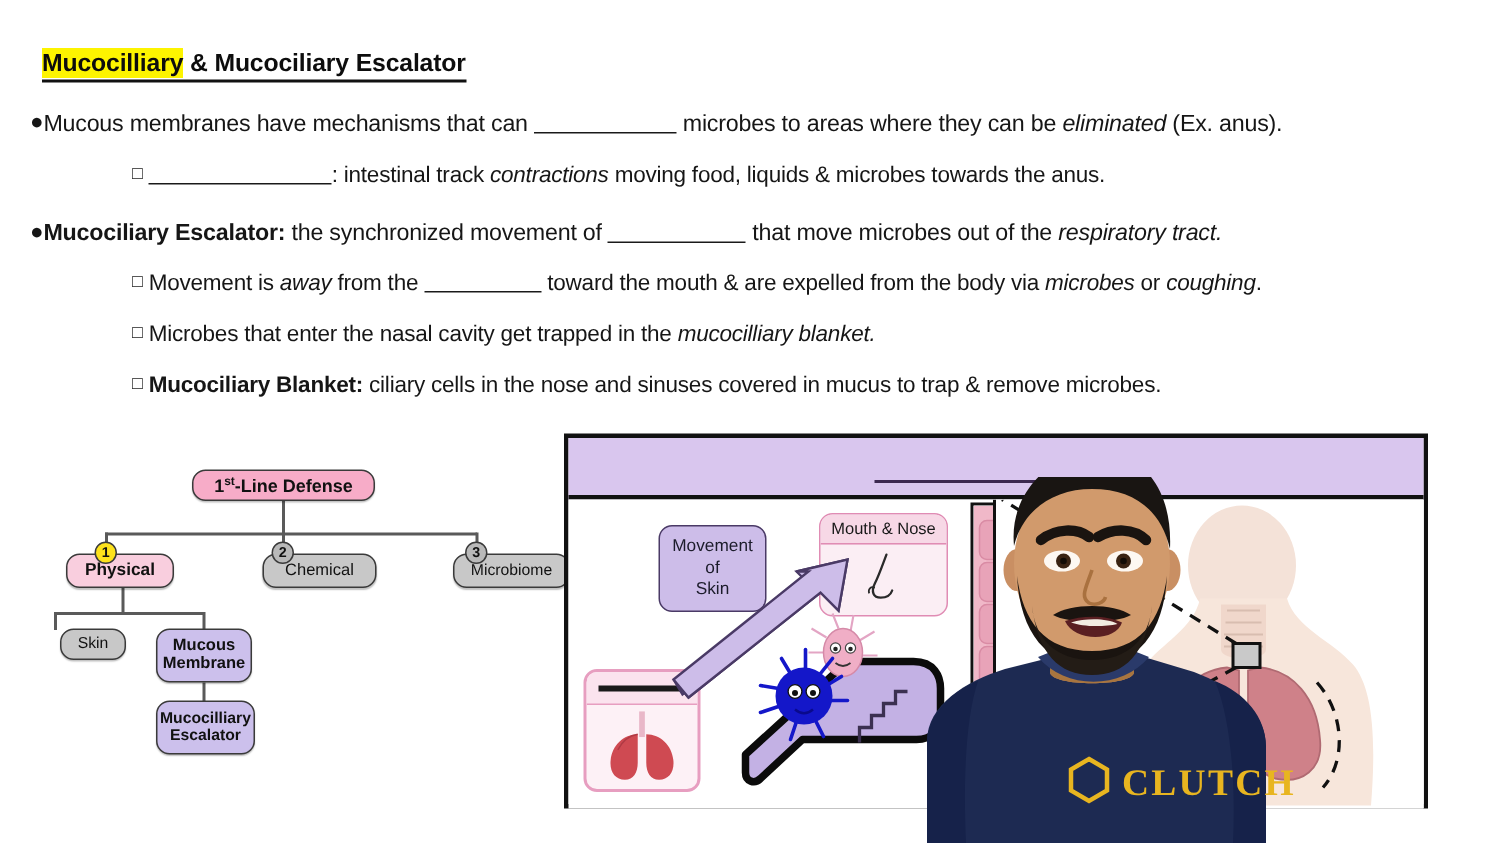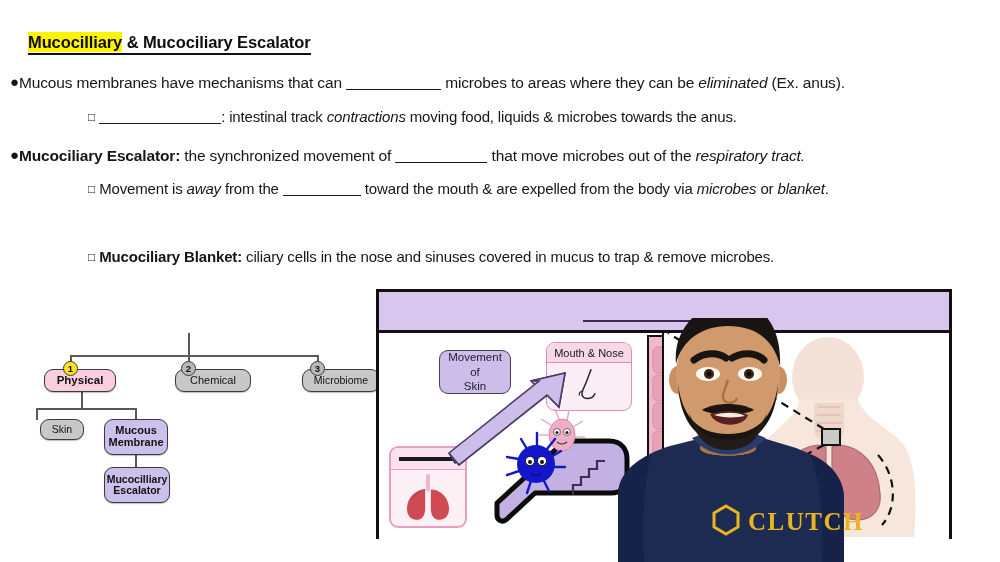--- a/index.html
+++ b/index.html
@@ -15,21 +15,21 @@
   .title-wrap { position: absolute; left: 28px; top: 33px; }
   .title {
     font-size: 16.5px; font-weight: bold; color: #0d0d0d;
     border-bottom: 2px solid #111; padding-bottom: 1px; display: inline-block;
     letter-spacing: -0.1px; white-space: nowrap;
   }
   .hl { background: #fdf400; padding: 1px 0; }
 
   
   .line { position: absolute; color: #161616; white-space: nowrap; letter-spacing: -0.15px; }
-  .lvl1 { left: 10px; font-size: 15.5px; }
+  .lvl1 { left: 20px; font-size: 15.5px; }
   .lvl2 { left: 88px; font-size: 15px; }
   .dot { font-size: 15px; vertical-align: 1px; }
   .sq  { font-size: 12px; vertical-align: 1.5px; color:#222; }
   .it { font-style: italic; }
   .bd { font-weight: bold; }
   .blank {
     display: inline-block; border-bottom: 1.6px solid #1a1a1a;
     vertical-align: -2px; height: 12px;
   }
   .b-95 { width: 95px; } .b-120 { width: 122px; } .b-92 { width: 92px; } .b-78 { width: 78px; }
@@ -75,21 +75,21 @@
   }
   #panel-title { font-size: 23px; font-weight: bold; color: #141414; letter-spacing: -.2px; }
   #panel-title .blank2 {
     display: inline-block; width: 168px; height: 14px;
     border-bottom: 2.4px solid #3c2850; vertical-align: -3px; margin-left: 6px;
   }
   #panel-body { position: relative; height: 206px; background:#fff; overflow: hidden; }
 
   .mini-box { position: absolute; border-radius: 9px; }
   #mov-box {
-    left: 60px; top: 17px; width: 72px; height: 44px; background: #cdbde9;
+    left: 60px; top: 17px; width: 72px; height: 58px; background: #cdbde9;
     border: 1.6px solid #4a3a66; display: flex; align-items: center; justify-content: center;
     text-align: center; font-size: 11.5px; color: #1c1c2b; line-height: 1.25;
   }
   #mouth-box {
     left: 167px; top: 9px; width: 86px; height: 69px; background: #fbeef4;
     border: 1.8px solid #e08cb4; overflow: hidden;
   }
   #mouth-hd {
     height: 20px; background: #f7d8e6; border-bottom: 1.4px solid #e08cb4;
     font-size: 11px; color: #181818; display: flex; align-items: center; justify-content: center;
@@ -131,41 +131,47 @@
 
   <div class="line lvl2" id="ln2">
     <span class="sq">□</span>&nbsp;<span><span class="blank b-120"></span>: intestinal track <span class="it">contractions</span> moving food, liquids &amp; microbes towards the anus.</span>
   </div>
 
   <div class="line lvl1" id="ln3">
     <span class="dot">●</span><span><span class="bd">Mucociliary Escalator:</span> the synchronized movement of <span class="blank b-92"></span> that move microbes out of the <span class="it">respiratory tract.</span></span>
   </div>
 
   <div class="line lvl2" id="ln4">
-    <span class="sq">□</span>&nbsp;<span>Movement is <span class="it">away</span> from the <span class="blank b-78"></span> toward the mouth &amp; are expelled from the body via <span class="it">microbes</span> or <span class="it">blanket</span>.</span>
-  </div>
-
+    <span class="sq">□</span>&nbsp;<span>Movement is <span class="it">away</span> from the <span class="blank b-78"></span> toward the mouth &amp; are expelled from the body via <span class="it">microbes</span> or <span class="it">coughing</span>.</span>
+  </div>
+
+  <div class="line lvl2" id="ln5">
+    <span class="sq">□</span>&nbsp;<span>Microbes that enter the nasal cavity get trapped in the <span class="it">mucocilliary blanket.</span></span>
+  </div>
 
   <div class="line lvl2" id="ln6">
     <span class="sq">□</span>&nbsp;<span><span class="bd">Mucociliary Blanket:</span> ciliary cells in the nose and sinuses covered in mucus to trap &amp; remove microbes.</span>
   </div>
 
   <div id="flow">
 
     <div class="conn v" style="left:170px; top:28px;  height:23px;"></div>
     <div class="conn h" style="left:52px;  top:50px;  width:248px;"></div>
     <div class="conn v" style="left:52px;  top:50px;  height:14px;"></div>
     <div class="conn v" style="left:170px; top:50px;  height:14px;"></div>
     <div class="conn v" style="left:299px; top:50px;  height:14px;"></div>
     <div class="conn v" style="left:63px;  top:87px;  height:17px;"></div>
     <div class="conn h" style="left:18px;  top:103px; width:100px;"></div>
     <div class="conn v" style="left:18px;  top:103px; height:12px;"></div>
     <div class="conn v" style="left:117px; top:103px; height:12px;"></div>
     <div class="conn v" style="left:117px; top:150px; height:13px;"></div>
 
+    <div class="node n-pink-dark" style="left:110px; top:8px; width:122px; height:21px; font-size:12px;">
+      <span><span>1</span><sup style="font-size:8px;">st</sup><span>-Line Defense</span></span>
+    </div>
 
     <div class="badge yellow" style="left:45px; top:56px;">1</div>
     <div class="badge gray" style="left:163px; top:56px;">2</div>
     <div class="badge gray" style="left:292px; top:56px;">3</div>
 
     <div class="node n-pink" style="left:26px; top:64px; width:72px; height:23px; font-size:11.5px;">
       <span>Physical</span>
     </div>
     <div class="node n-gray" style="left:133px; top:64px; width:76px; height:23px; font-size:11px; font-weight:normal;">
       <span>Chemical</span>

